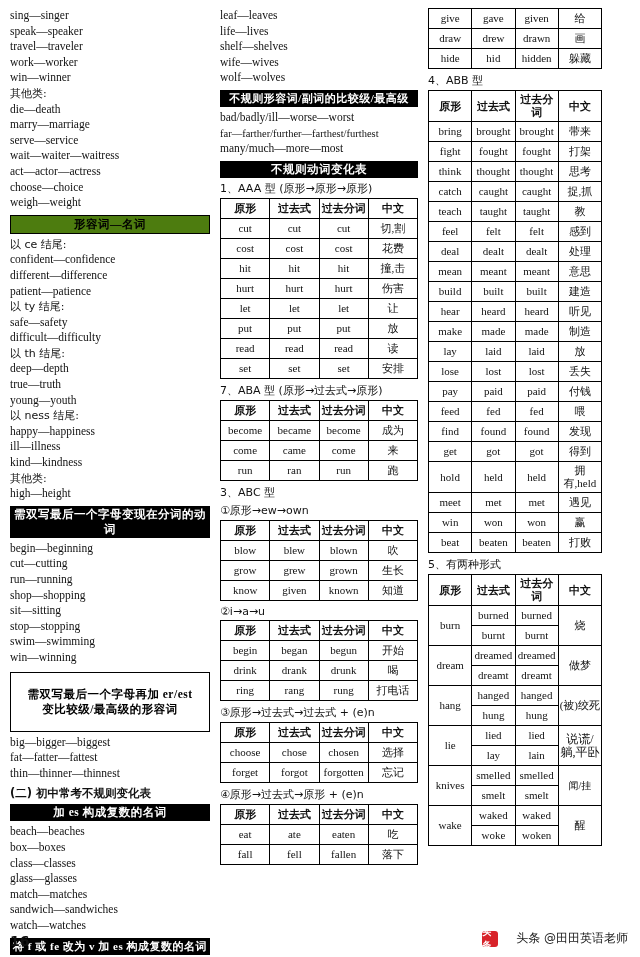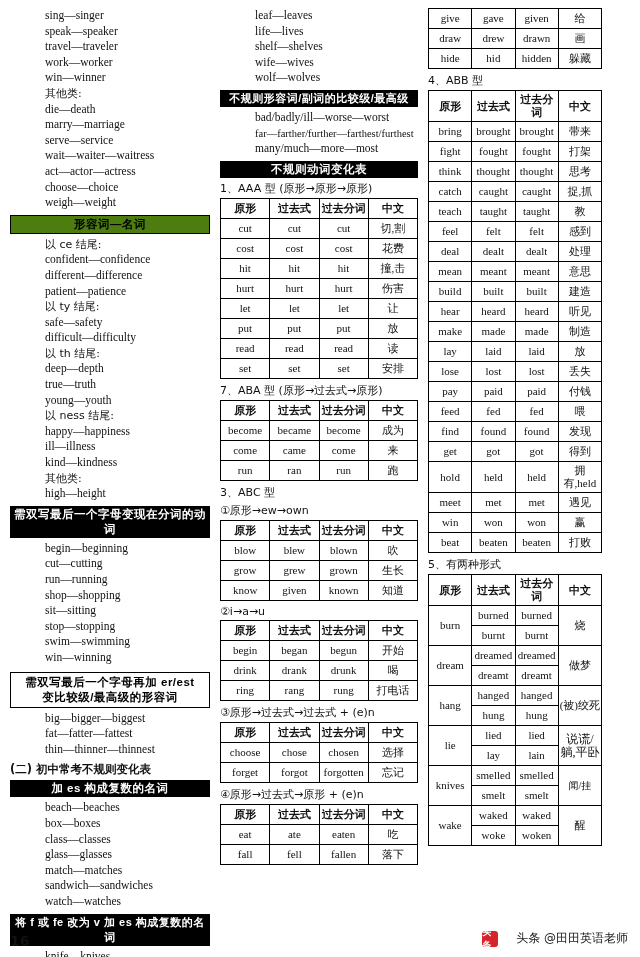--- a/index.html
+++ b/index.html
@@ -12,36 +12,36 @@
   }
   .page{
     position:relative;width:640px;height:957px;box-sizing:border-box;
     padding:8px 10px 0 10px;
   }
   .cols{display:flex;gap:10px;align-items:flex-start;}
   .col{width:200px;}
   .col2{width:198px;}
   .col3{width:174px;}
 
-  .line{font-size:11.5px;line-height:15.6px;white-space:nowrap;margin-left:35px;}
+  .line{font-size:11.5px;line-height:15.6px;white-space:nowrap;}
   .line.cn{font-family:"DejaVu Sans", sans-serif;font-size:11px;}
 
   .banner{
-    background:#000;color:#fff;font-family:Liberation Sans, sans-serif;
+    background:#000;color:#fff;font-family:Liberation Serif, serif;
     font-size:11.5px;font-weight:bold;text-align:center;
     padding:1px 2px;margin:4px 0 3px 0;line-height:15px;
     letter-spacing:0.5px;
   }
   .banner.box{
     border:1.6px solid #000;background:#4d7c0f;color:#000;
     padding:1px 2px;
   }
   .banner.box2{
     border:1.6px solid #000;background:#fff;color:#000;
-    padding:2px 2px;line-height:15px;text-align:center;
+    padding:14px 2px;line-height:15px;text-align:center;
   }
   .sectitle{
     font-family:"DejaVu Sans",sans-serif;font-size:11.5px;font-weight:bold;
     margin:5px 0 3px 0;line-height:14px;
   }
   .subnote{font-family:"DejaVu Sans",sans-serif;font-size:11px;margin:3px 0 2px 0;}
   .note-en{font-family:"Liberation Serif",serif;font-size:11.5px;}
 
   table.grid{
     border-collapse:collapse;width:100%;margin-bottom:4px;

